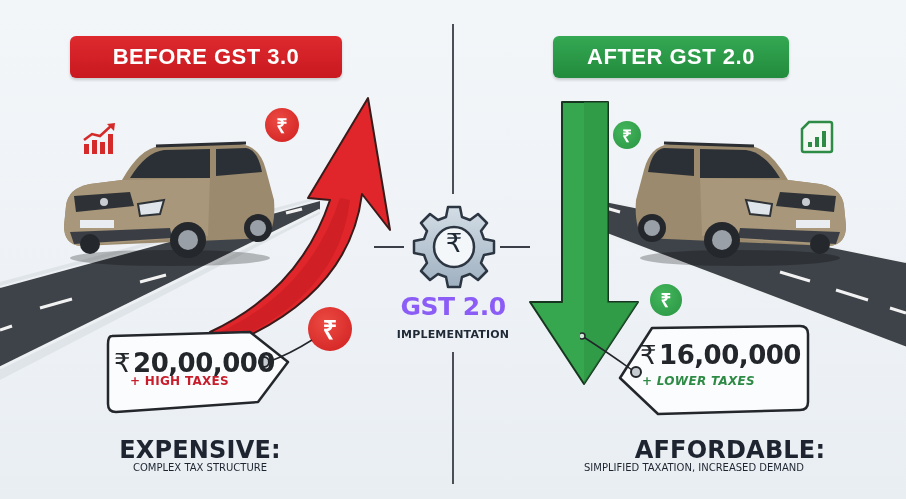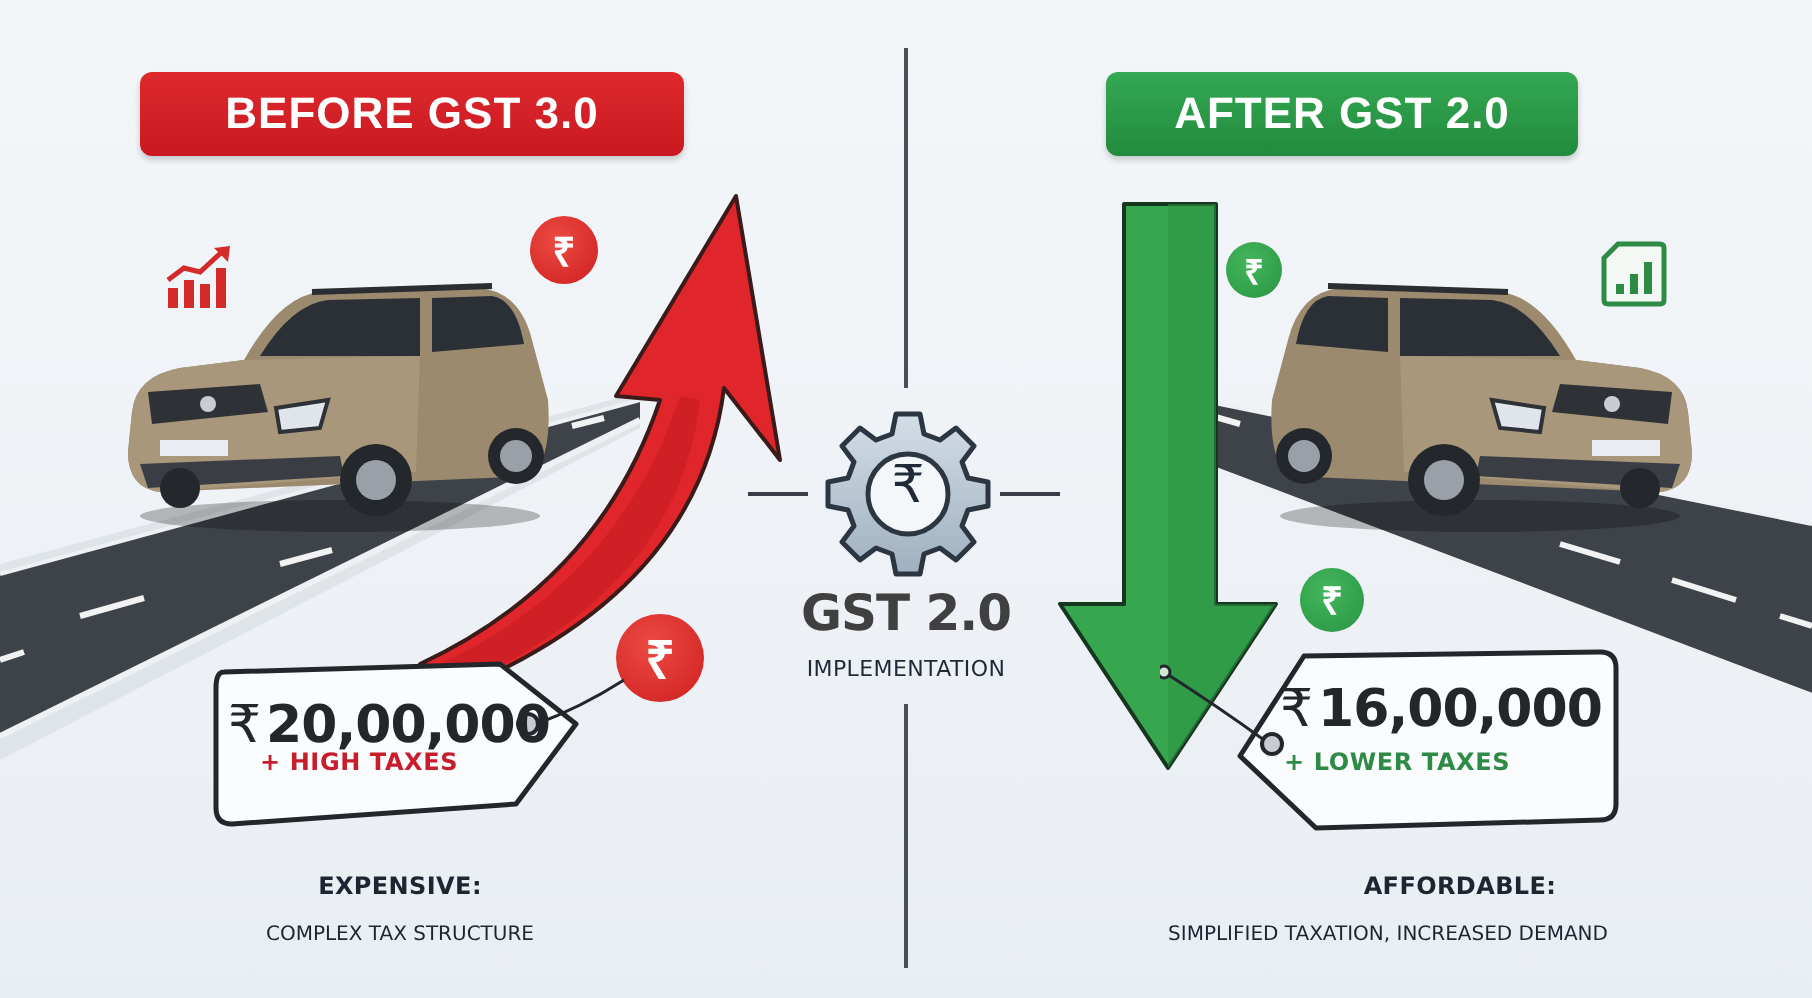--- a/index.html
+++ b/index.html
@@ -39,38 +39,38 @@
   }
   .coin.red { background: radial-gradient(circle at 40% 35%, #ec4a43, #cf1f1f); }
   .coin.green { background: radial-gradient(circle at 40% 35%, #43b65c, #2a9443); }
 
   
   .tag-text { position: absolute; font-family: "DejaVu Sans", sans-serif; }
   .price { font-size: 26px; font-weight: bold; color: #23262b; letter-spacing: -0.5px; }
   .price .sym { font-weight: normal; margin-right: 3px; }
   .tax { font-size: 12px; font-weight: bold; letter-spacing: 0.3px; }
   .tax.red { color: #c81e2c; }
-  .tax.green { color: #2e8b45; }
+  .tax.green { color: #2e8b45; font-style: italic; }
 
   
   .center-title {
     position: absolute; left: 380px; width: 146px; top: 292px;
-    text-align: center; font-weight: bold; font-size: 25px; color: #404040;
+    text-align: center; font-weight: bold; font-size: 25px; color: #8b5cf6;
     font-family: "DejaVu Sans", sans-serif; letter-spacing: -0.5px;
   }
   .center-sub {
     position: absolute; left: 370px; width: 166px; top: 328px;
-    text-align: center; font-size: 11px; color: #1f2a36; font-weight: normal;
+    text-align: center; font-size: 11px; color: #1f2a36; font-weight: bold;
     font-family: "DejaVu Sans", sans-serif; letter-spacing: 0.2px;
   }
 
   
   .cap-title {
     position: absolute; top: 436px; text-align: center;
-    font-weight: bold; font-size: 12px; color: #1e2530;
+    font-weight: bold; font-size: 24px; color: #1e2530;
     font-family: "DejaVu Sans", sans-serif; letter-spacing: 0.2px;
   }
   .cap-sub {
     position: absolute; top: 462px; text-align: center;
     font-size: 10px; color: #1e2530;
     font-family: "DejaVu Sans", sans-serif; white-space: nowrap;
   }
   .cap-title.left { left: 40px; width: 320px; }
   .cap-sub.left { left: 40px; width: 320px; }
   .cap-title.right { left: 560px; width: 340px; }

